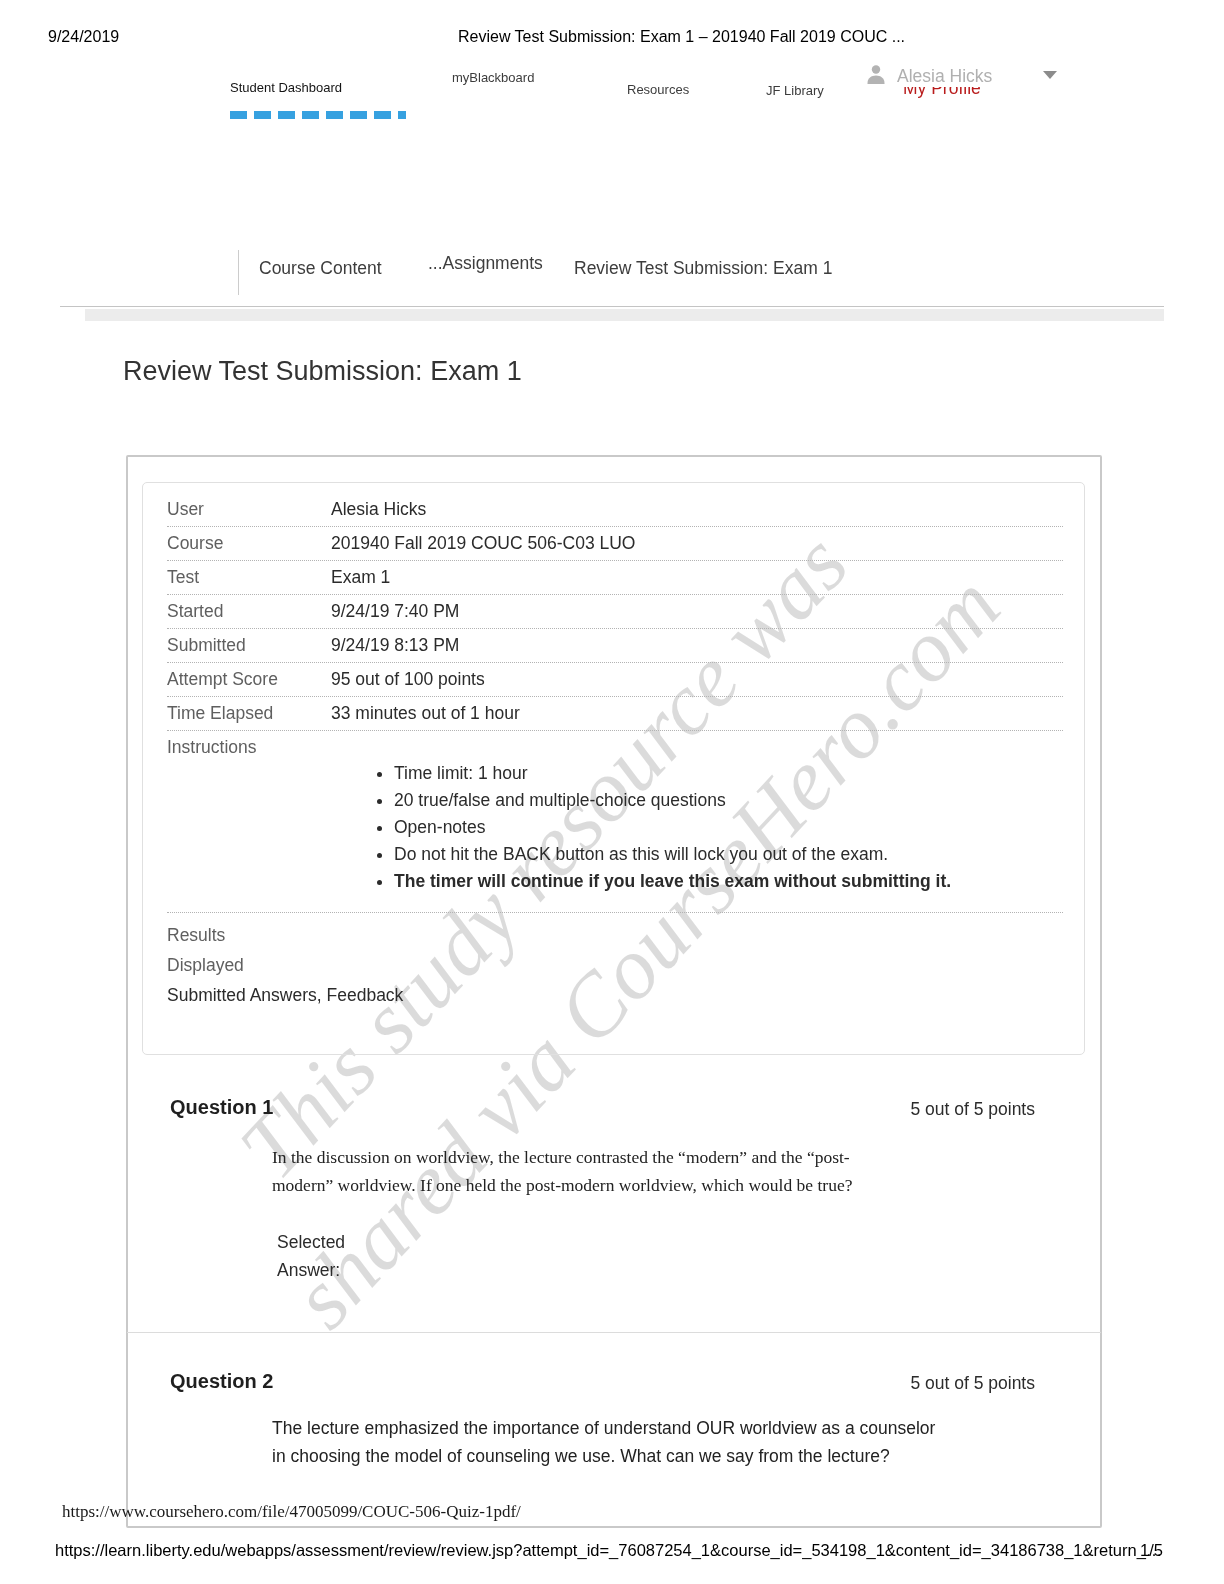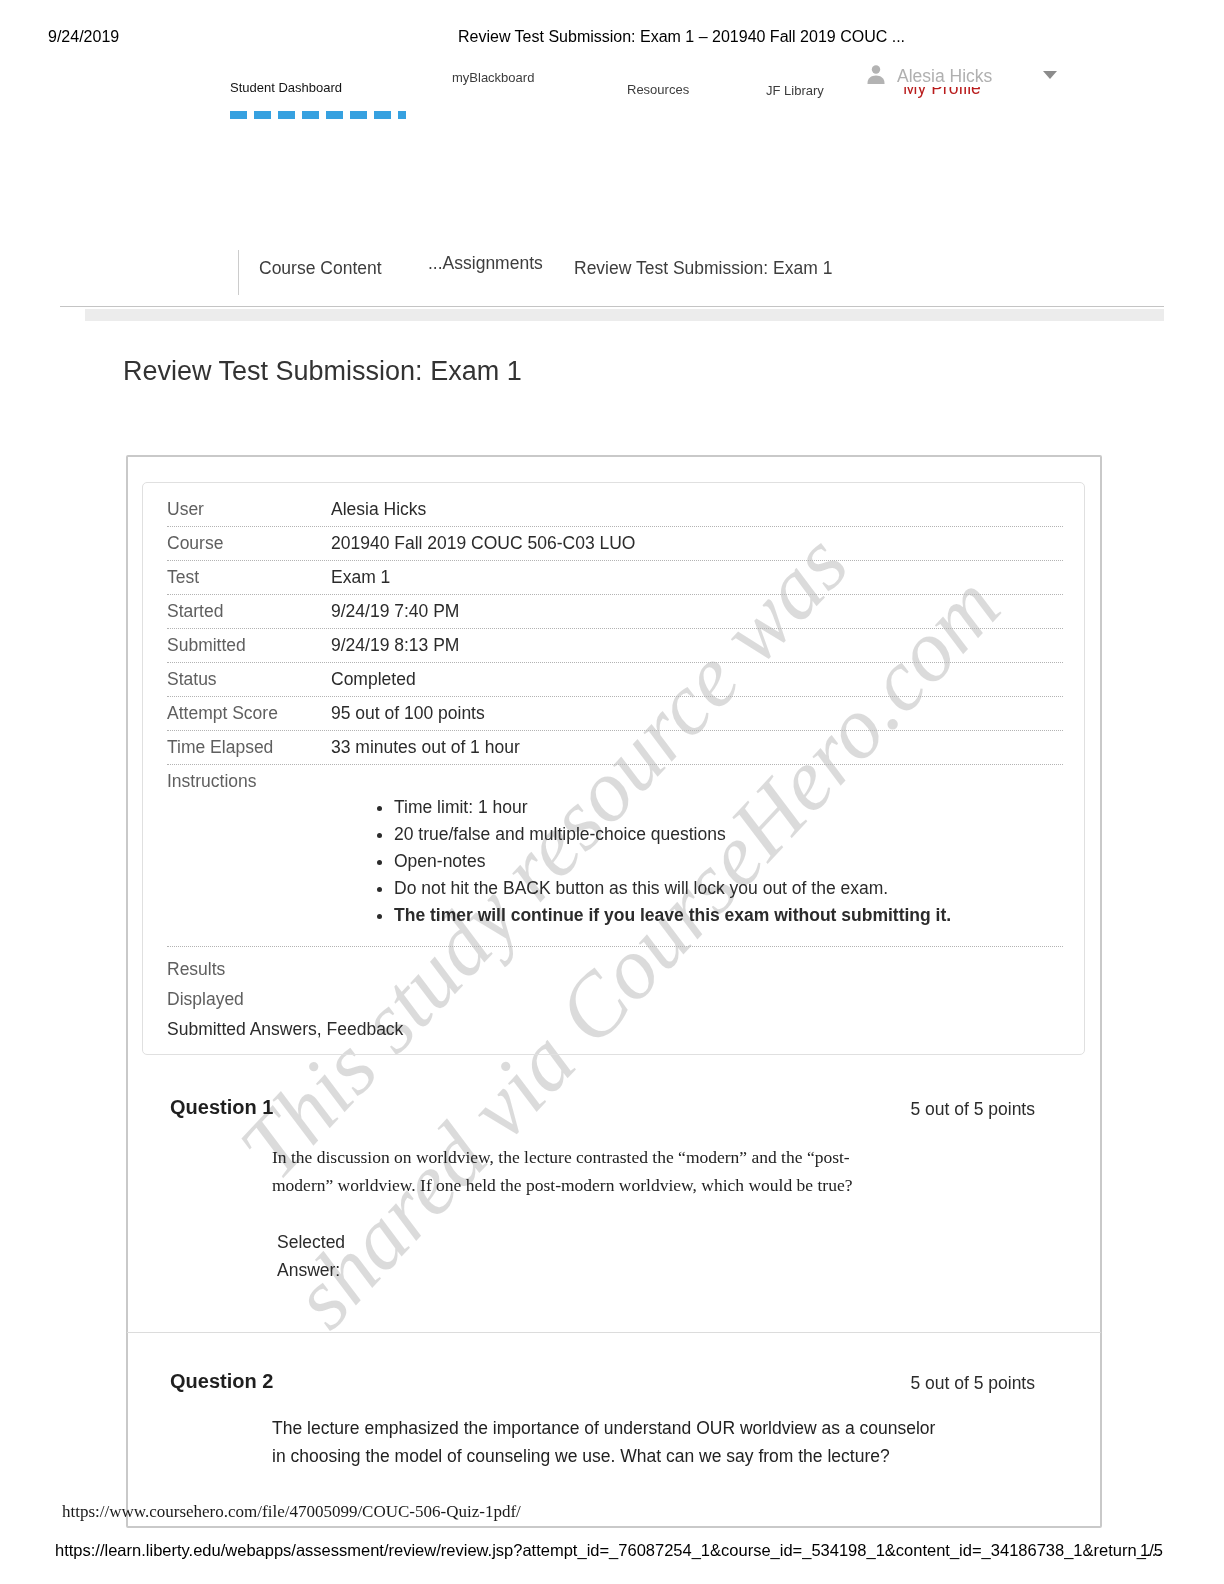--- a/index.html
+++ b/index.html
@@ -152,24 +152,20 @@
     </div>
     <div class="sum-row">
       <div class="sum-label">Started</div>
       <div class="sum-value">9/24/19 7:40 PM</div>
     </div>
     <div class="sum-row">
       <div class="sum-label">Submitted</div>
       <div class="sum-value">9/24/19 8:13 PM</div>
     </div>
     <div class="sum-row">
-      <div class="sum-label">Status</div>
-      <div class="sum-value">Completed</div>
-    </div>
-    <div class="sum-row">
       <div class="sum-label">Attempt Score</div>
       <div class="sum-value">95 out of 100 points</div>
     </div>
     <div class="sum-row">
       <div class="sum-label">Time Elapsed</div>
       <div class="sum-value">33 minutes out of 1 hour</div>
     </div>
     <div class="sum-row instructions">
       <div class="sum-label">Instructions</div>
       <div class="sum-value">

